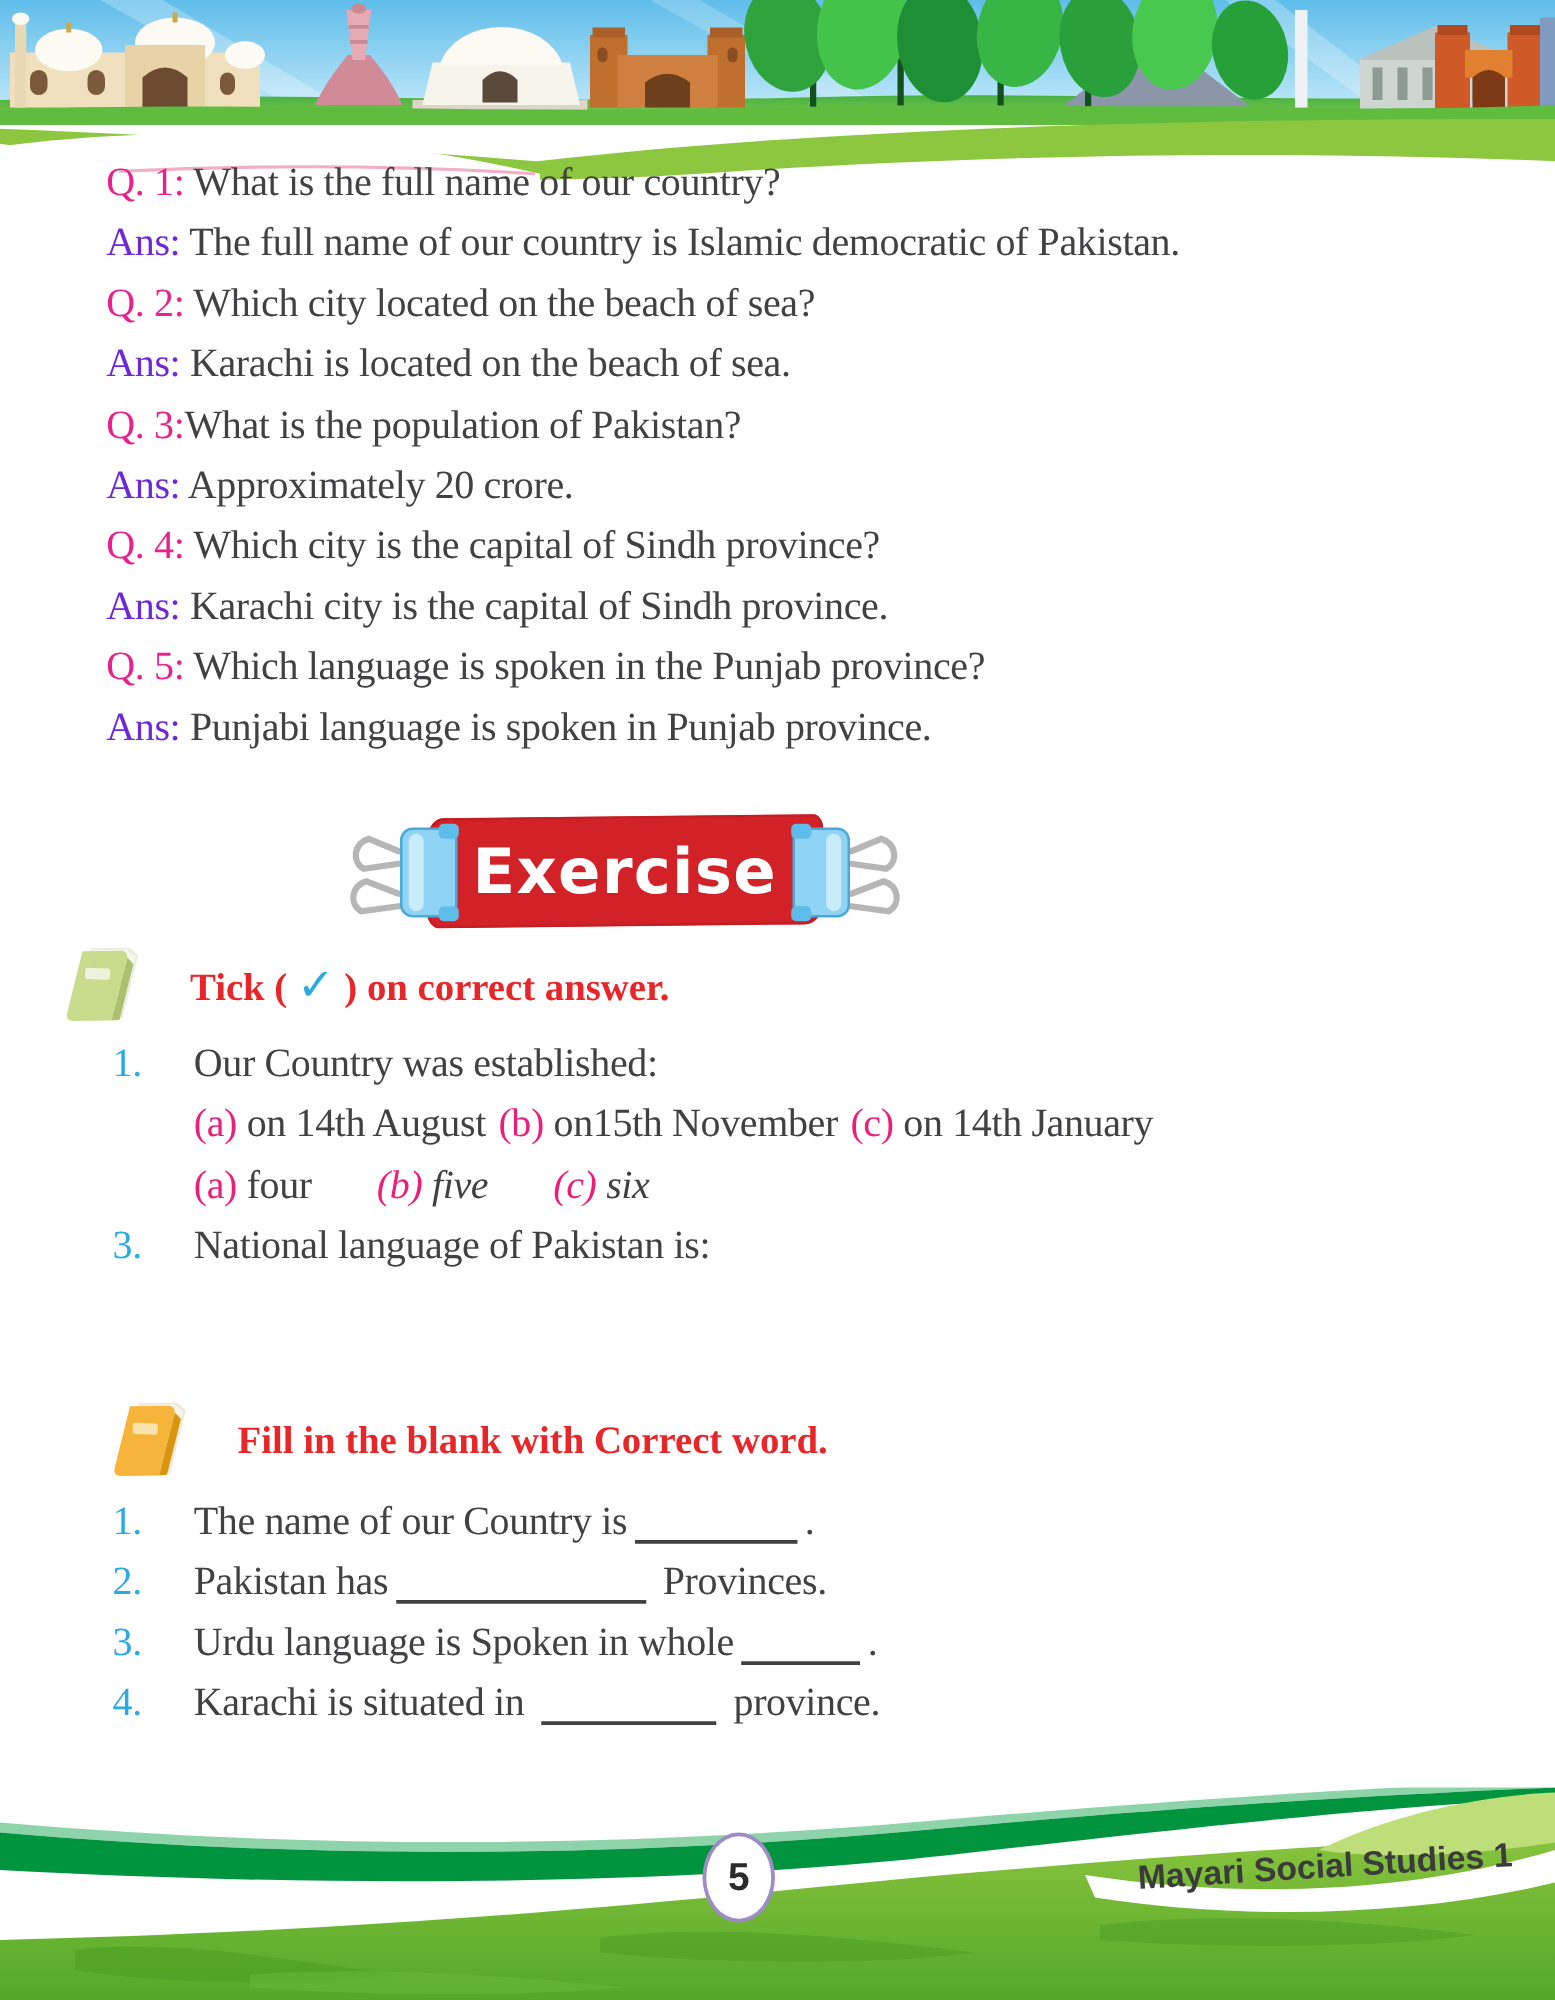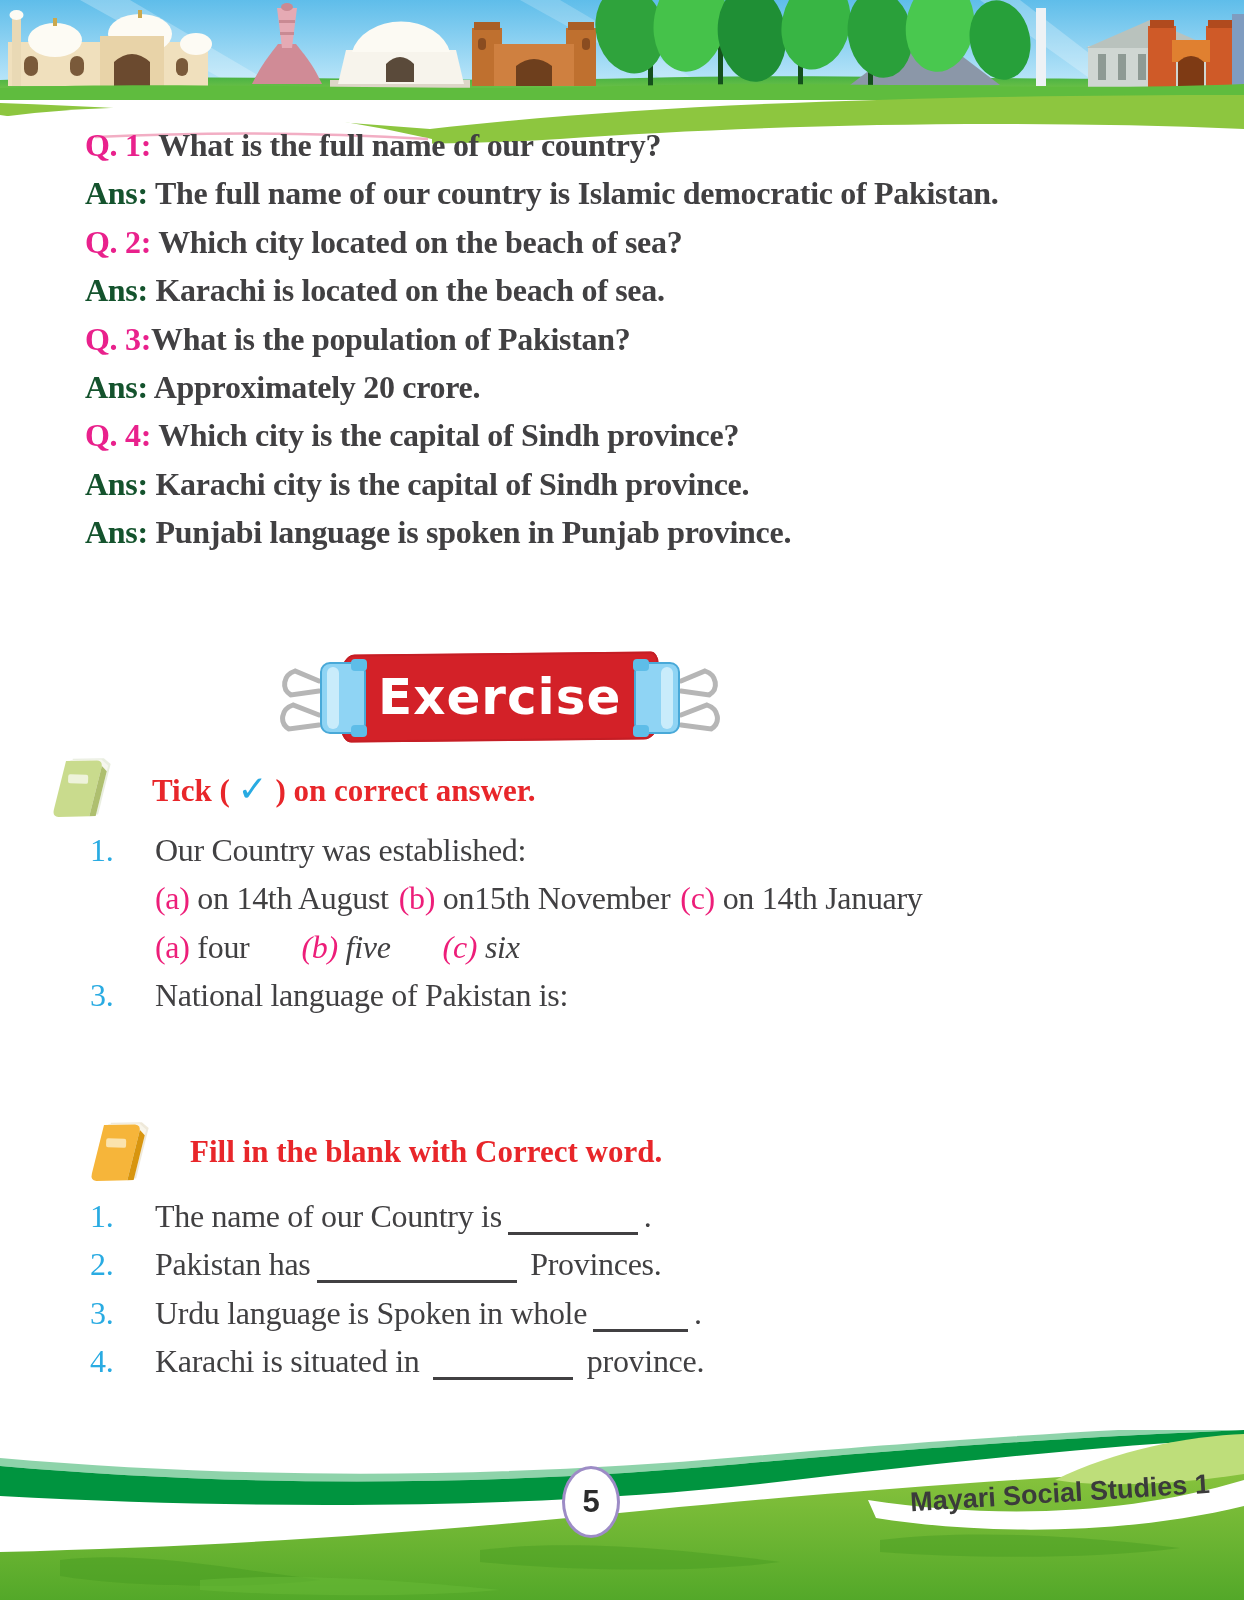--- a/index.html
+++ b/index.html
@@ -4,24 +4,24 @@
 <style>
   html,body{margin:0;padding:0;background:#ffffff;}
   .page{position:relative;width:1244px;height:1600px;background:#ffffff;overflow:hidden;
         font-family:"Liberation Serif", serif;color:#414042;}
 
   
   .header{position:absolute;top:0;left:0;width:1244px;height:160px;}
   .header svg{display:block;}
 
   
-  .qa-section{position:absolute;top:121px;left:85px;right:50px;font-weight:bold;}
+  .qa-section{position:absolute;top:121px;left:85px;right:50px;}
   .qa-line{line-height:48.4px;font-size:32px;white-space:nowrap;letter-spacing:-0.3px;}
   .lab.q{color:#e9218c;}
-  .lab.a{color:#14532d;}
+  .lab.a{color:#6d28d9;}
   .txt{color:#414042;}
 
   
   .banner-row{position:absolute;top:642px;left:0;width:1000px;height:110px;
               display:flex;justify-content:center;align-items:center;}
   .banner-red{position:relative;width:318px;height:88px;background:#d32128;
               border-radius:14px 8px 16px 10px / 22px 12px 20px 14px;
               transform:rotate(-0.6deg);display:flex;align-items:center;justify-content:center;
               box-shadow:0 0 0 2px #c41e25 inset;z-index:1;}
   .banner-red span{font-family:"DejaVu Sans", sans-serif;font-weight:bold;font-size:50px;
@@ -176,20 +176,21 @@
 
   <div class="qa-section">
     <div class="qa-line"><span class="lab q">Q. 1: </span><span class="txt">What is the full name of our country?</span></div>
     <div class="qa-line"><span class="lab a">Ans: </span><span class="txt">The full name of our country is Islamic democratic of Pakistan.</span></div>
     <div class="qa-line"><span class="lab q">Q. 2: </span><span class="txt">Which city located on the beach of sea?</span></div>
     <div class="qa-line"><span class="lab a">Ans: </span><span class="txt">Karachi is located on the beach of sea.</span></div>
     <div class="qa-line"><span class="lab q">Q. 3:</span><span class="txt">What is the population of Pakistan?</span></div>
     <div class="qa-line"><span class="lab a">Ans: </span><span class="txt">Approximately 20 crore.</span></div>
     <div class="qa-line"><span class="lab q">Q. 4: </span><span class="txt">Which city is the capital of Sindh province?</span></div>
     <div class="qa-line"><span class="lab a">Ans: </span><span class="txt">Karachi city is the capital of Sindh province.</span></div>
+    <div class="qa-line"><span class="lab q">Q. 5: </span><span class="txt">Which language is spoken in the Punjab province?</span></div>
     <div class="qa-line"><span class="lab a">Ans: </span><span class="txt">Punjabi language is spoken in Punjab province.</span></div>
   </div>
 
   <div class="banner-row">
     <svg class="clip left" width="96" height="96" viewBox="0 0 96 96">
       <path d="M40,32 L16,22 C4,26 2,40 12,46 L40,42" fill="none" stroke="#b6b6b6" stroke-width="5" stroke-linecap="round"></path>
       <path d="M40,66 L14,56 C2,60 0,74 10,80 L40,76" fill="none" stroke="#b6b6b6" stroke-width="5" stroke-linecap="round"></path>
       <rect x="42" y="14" width="44" height="70" rx="9" fill="#8fd4f4" stroke="#49a9d8" stroke-width="2"></rect>
       <rect x="48" y="18" width="12" height="62" rx="6" fill="#c9ecfb"></rect>
       <rect x="72" y="10" width="16" height="12" rx="4" fill="#5ebde8"></rect>

